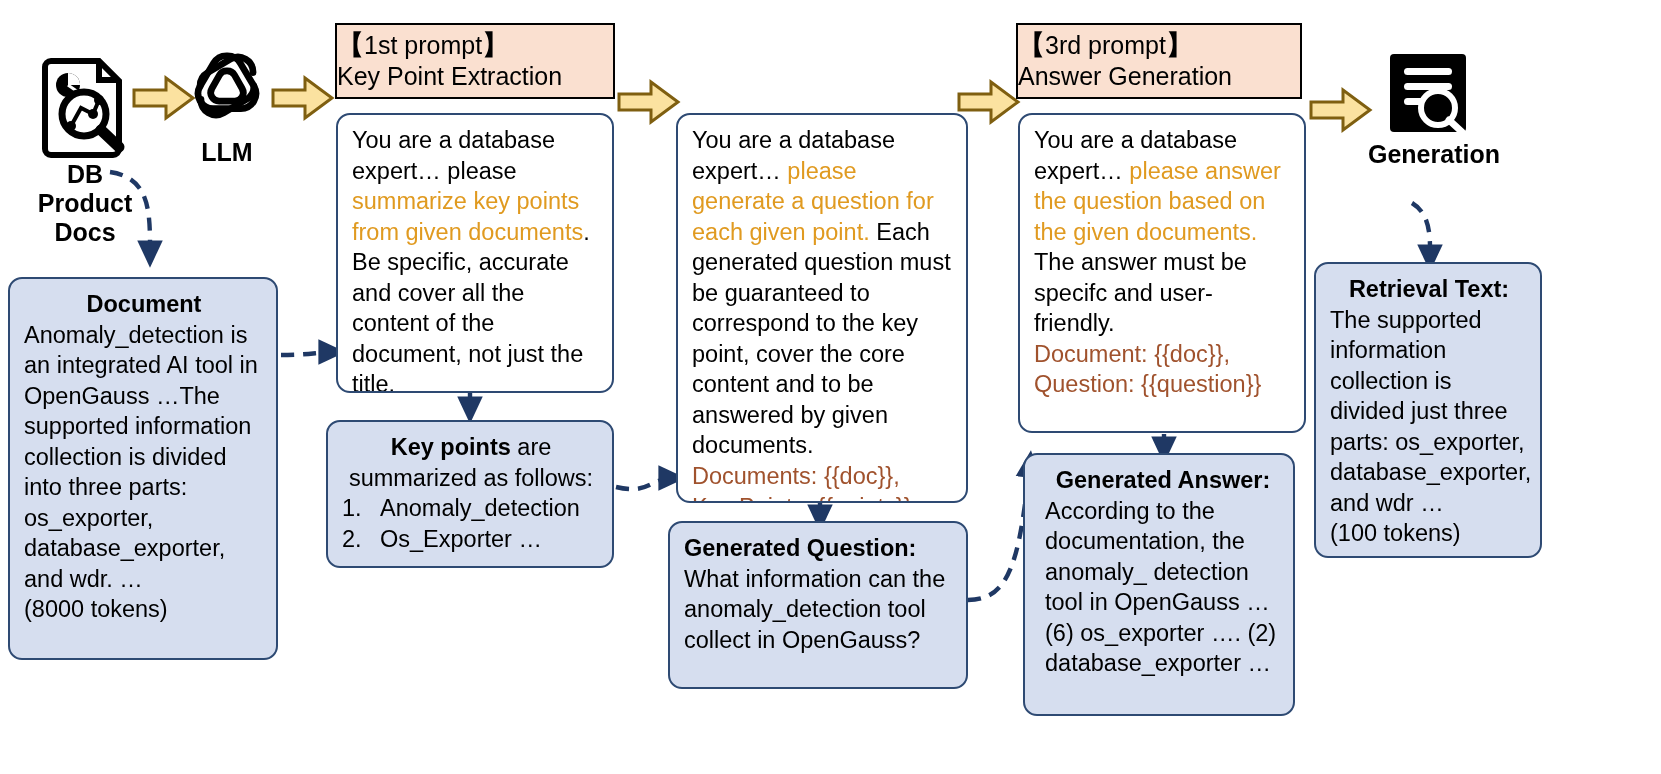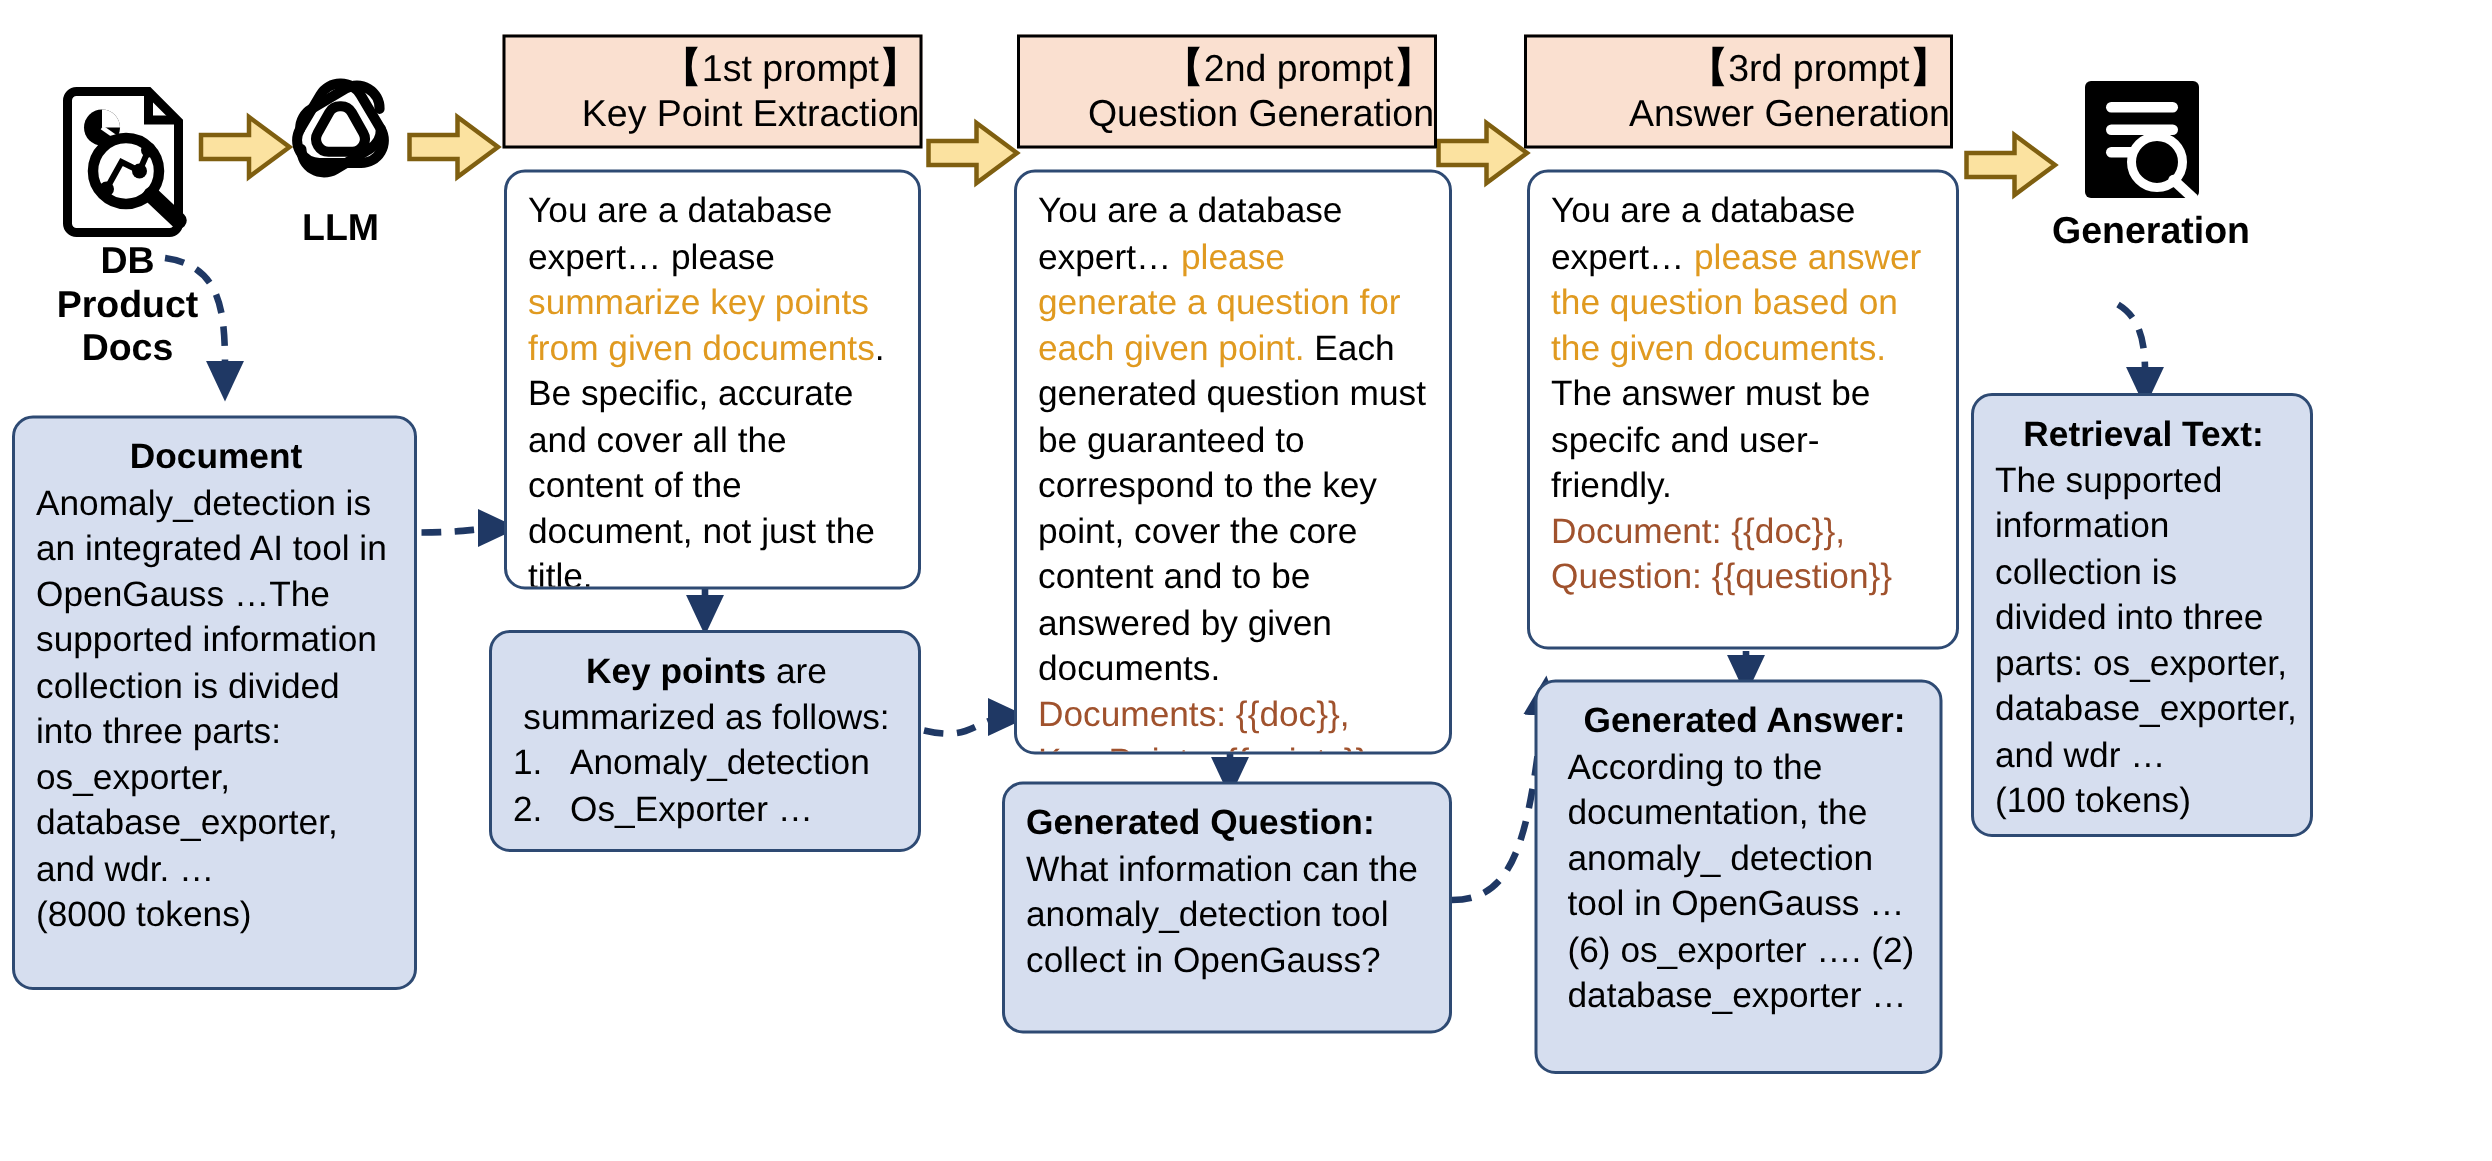--- a/index.html
+++ b/index.html
@@ -16,21 +16,21 @@
   }
   .abs{position:absolute;}
 
   
   .banner{
     background:#FAE0D0;
     border:2px solid #000000;
     box-sizing:border-box;
     display:flex;
     flex-direction:column;
-    align-items:flex-end;
+    align-items:flex-start;
     justify-content:center;
     line-height:1.18;
   }
   .banner .ln1{font-size:25px;font-weight:400;}
   .banner .ln1 b{font-weight:700;font-size:27px;}
   .banner .ln2{font-size:25px;font-weight:400;}
 
   
   .rbox{
     box-sizing:border-box;
@@ -194,26 +194,20 @@
         <span class="num">1.</span>
         <span>Anomaly_detection</span>
       </li>
       <li>
         <span class="num">2.</span>
         <span>Os_Exporter …</span>
       </li>
     </ul>
   </div>
 
-  <div class="abs banner" style="left:678px;top:23px;width:280px;height:76px;">
-    <div class="ln1">
-      <b>【</b><span>2nd prompt</span><b>】</b>
-    </div>
-    <div class="ln2">Question Generation</div>
-  </div>
 
   <div class="abs rbox white" style="left:676px;top:113px;width:292px;height:390px;">
     <div>
       <span>You are a database expert… </span><span class="orange">please generate a question for each given point.</span><span> Each generated question must be guaranteed to correspond to the key point, cover the core content and to be answered by given documents.</span>
     </div>
     <div class="brown">Documents: {{doc}},</div>
     <div class="brown">Key Points: {{points}}</div>
   </div>
 
   <div class="abs rbox blue" style="left:668px;top:521px;width:300px;height:168px;">
@@ -236,17 +230,17 @@
     <div class="brown">Question: {{question}}</div>
   </div>
 
   <div class="abs rbox blue" style="left:1023px;top:453px;width:272px;height:263px;padding-left:20px;">
     <div class="center b">Generated Answer:</div>
     <div> According to the documentation, the anomaly_ detection tool in OpenGauss … (6) os_exporter …. (2) database_exporter …</div>
   </div>
 
   <div class="abs rbox blue" style="left:1314px;top:262px;width:228px;height:296px;">
     <div class="center b">Retrieval Text:</div>
-    <div>The supported information collection is divided into three parts: os_exporter, database_exporter, and wdr …</div>
+    <div>The supported information collection is divided just three parts: os_exporter, database_exporter, and wdr …</div>
     <div>(100 tokens)</div>
   </div>
 
 </div>
 
 </body></html>

